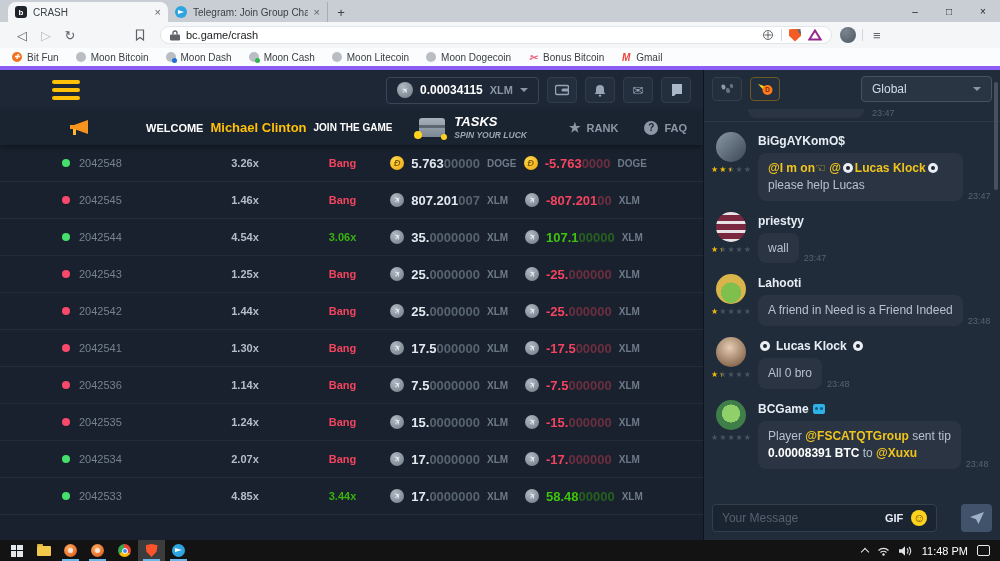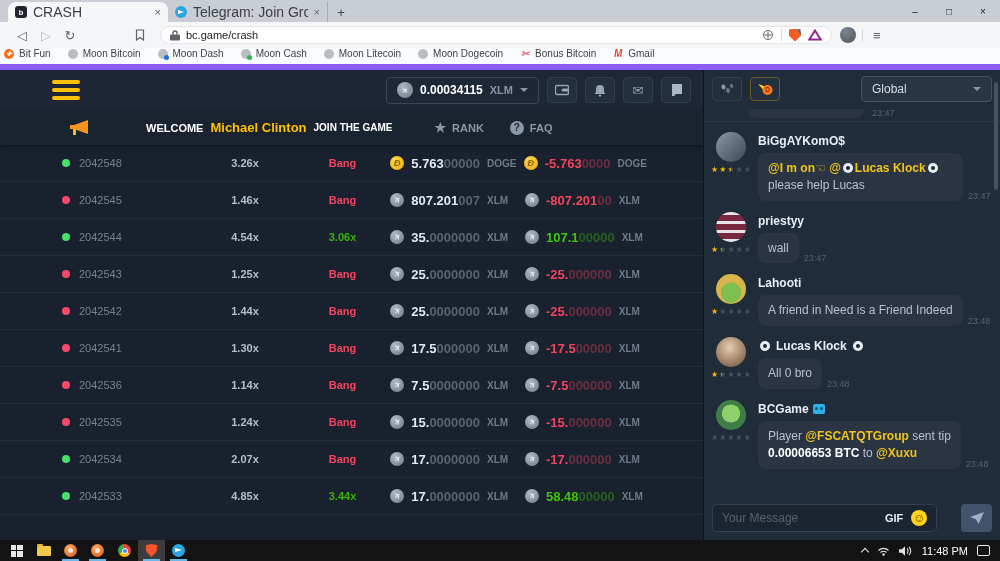--- a/index.html
+++ b/index.html
@@ -4,21 +4,21 @@
 <style>
   *{margin:0;padding:0;box-sizing:border-box}
   html,body{width:1000px;height:561px;overflow:hidden;font-family:"Liberation Sans",sans-serif}
   .screen{width:1000px;height:561px;display:flex;flex-direction:column;background:#141d28}
 
   
   .titlebar{height:22px;background:#c9ced4;display:flex;align-items:flex-end;padding-left:8px;flex-shrink:0}
   .tab{height:20px;width:160px;display:flex;align-items:center;gap:6px;padding:0 7px;cursor:default}
   .tab.active{background:#f4f6f7;border-radius:8px 8px 0 0}
   .tab.inactive{border-right:1px solid #a8adb3}
-  .tab-title{font-size:14px;color:#3c4043;white-space:nowrap;overflow:hidden;flex:1}
+  .tab-title{font-size:10px;color:#3c4043;white-space:nowrap;overflow:hidden;flex:1}
   .tab-close{font-size:11px;color:#5f6368;line-height:1}
   .tab-close::before{content:"×"}
   .fav-bc{width:12px;height:12px;border-radius:3px;background:#20242b;color:#fff;font-size:8px;font-weight:bold;display:flex;align-items:center;justify-content:center;flex-shrink:0}
   .fav-bc::before{content:"b"}
   .fav-tg{width:12px;height:12px;border-radius:50%;background:#2ca5e0;position:relative;flex-shrink:0}
   .fav-tg::before{content:"";position:absolute;left:3px;top:4px;border-left:6px solid #fff;border-top:2px solid transparent;border-bottom:2px solid transparent}
   .newtab{width:26px;height:20px;display:flex;align-items:center;justify-content:center;font-size:13px;color:#3c4043}
   .newtab::before{content:"+"}
   .win-controls{margin-left:auto;display:flex;height:22px}
   .win-btn{width:34px;display:flex;align-items:center;justify-content:center;font-size:10px;color:#202124}
@@ -32,21 +32,21 @@
   .addressbar{flex:1;max-width:672px;height:18px;background:#fff;border:1px solid #e2e5e9;border-radius:9px;display:flex;align-items:center;padding:0 9px;gap:6px;margin:0 8px}
   .url{font-size:11px;color:#202124}
   .ab-right{margin-left:auto;display:flex;align-items:center;gap:7px}
   .vsep{width:1px;height:12px;background:#d3d7db}
   .shield{width:12px;height:13px;background:#f35c22;clip-path:polygon(0 8%,50% 0,100% 8%,100% 55%,50% 100%,0 55%);position:relative}
   .badge{position:absolute;top:-3px;right:-5px;width:8px;height:8px;border-radius:50%;background:#606770;color:#fff;font-size:6px;display:flex;align-items:center;justify-content:center}
   .profile-dot{width:16px;height:16px;border-radius:50%;background:radial-gradient(circle at 35% 30%,#7a8591,#4c565f)}
   .menu-ic{font-size:13px;color:#5f6368;padding:0 4px}
   .menu-ic::before{content:"≡"}
 
-  .bookmarks{height:22px;background:#fbfcfd;border-bottom:6px solid #8b5cf6;display:flex;align-items:flex-start;padding:0 4px;gap:17px;flex-shrink:0}
+  .bookmarks{height:22px;background:#fbfcfd;border-bottom:4px solid #8b5cf6;display:flex;align-items:center;padding:0 12px;gap:17px;flex-shrink:0}
   .bm{display:flex;align-items:center;gap:5px;font-size:10px;color:#3c4043;white-space:nowrap}
   .bi{width:10px;height:10px;border-radius:50%;flex-shrink:0;position:relative;display:flex;align-items:center;justify-content:center}
   .bi-bitfun{background:#f2711c;color:#fff;font-size:7px}
   .bi-bitfun::before{content:"✚"}
   .bi-moon{background:#b9bec4}
   .bi-moon.b-dash::after,.bi-moon.b-cash::after{content:"";position:absolute;right:-1px;bottom:-1px;width:5px;height:5px;border-radius:50%}
   .bi-moon.b-dash::after{background:#1d6fd6}
   .bi-moon.b-cash::after{background:#2db84b}
   .bi-bonus{color:#e8627c;font-size:10px;font-weight:bold}
   .bi-bonus::before{content:"✂"}
@@ -315,20 +315,27 @@
 
       <div class="banner">
         <svg class="mega" width="24" height="18">
             <path d="M22 1 L8 6 v4 l14 5z" fill="#f7941d"></path>
             <rect x="4" y="6" width="4" height="4" fill="#f7941d"></rect>
             <rect x="7" y="10" width="3" height="6" fill="#fdb827"></rect>
           </svg>
         <span class="w1">WELCOME</span>
         <span class="w2">Michael Clinton</span>
         <span class="w3">JOIN THE GAME</span>
+        <div class="tasks">
+          <span class="chest"></span>
+          <span class="tasks-txt">
+            <span class="tasks-title">TASKS</span>
+            <span class="tasks-sub">SPIN YOUR LUCK</span>
+          </span>
+        </div>
         <div class="rank">
           <span class="rank-star">★</span>
           <span>RANK</span>
         </div>
         <div class="faq">
           <span class="q-circ"></span>
           <span>FAQ</span>
         </div>
       </div>
 
@@ -644,21 +651,21 @@
                 <span class="star empty">★</span>
                 <span class="star empty">★</span>
               </div>
           </div>
           <div class="msg-body">
             <div class="msg-user">
                 <span>BCGame</span>
                 <i class="robot"></i>
               </div>
             <div class="msg-line">
-              <div class="bubble"><span>Player </span><span class="mention">@FSCATQTGroup</span><span> sent tip</span><br><b class="amt-b">0.00006653 BTC</b><span> to </span><span class="mention">@Xuxu</span></div>
+              <div class="bubble"><span>Player </span><span class="mention">@FSCATQTGroup</span><span> sent tip</span><br><b class="amt-b">0.00008391 BTC</b><span> to </span><span class="mention">@Xuxu</span></div>
               <span class="time">23:48</span>
             </div>
           </div>
         </div>
 
       </div>
 
       <div class="chat-inputbar">
         <div class="chat-input">
           <input class="msg-input" placeholder="Your Message" style="">

